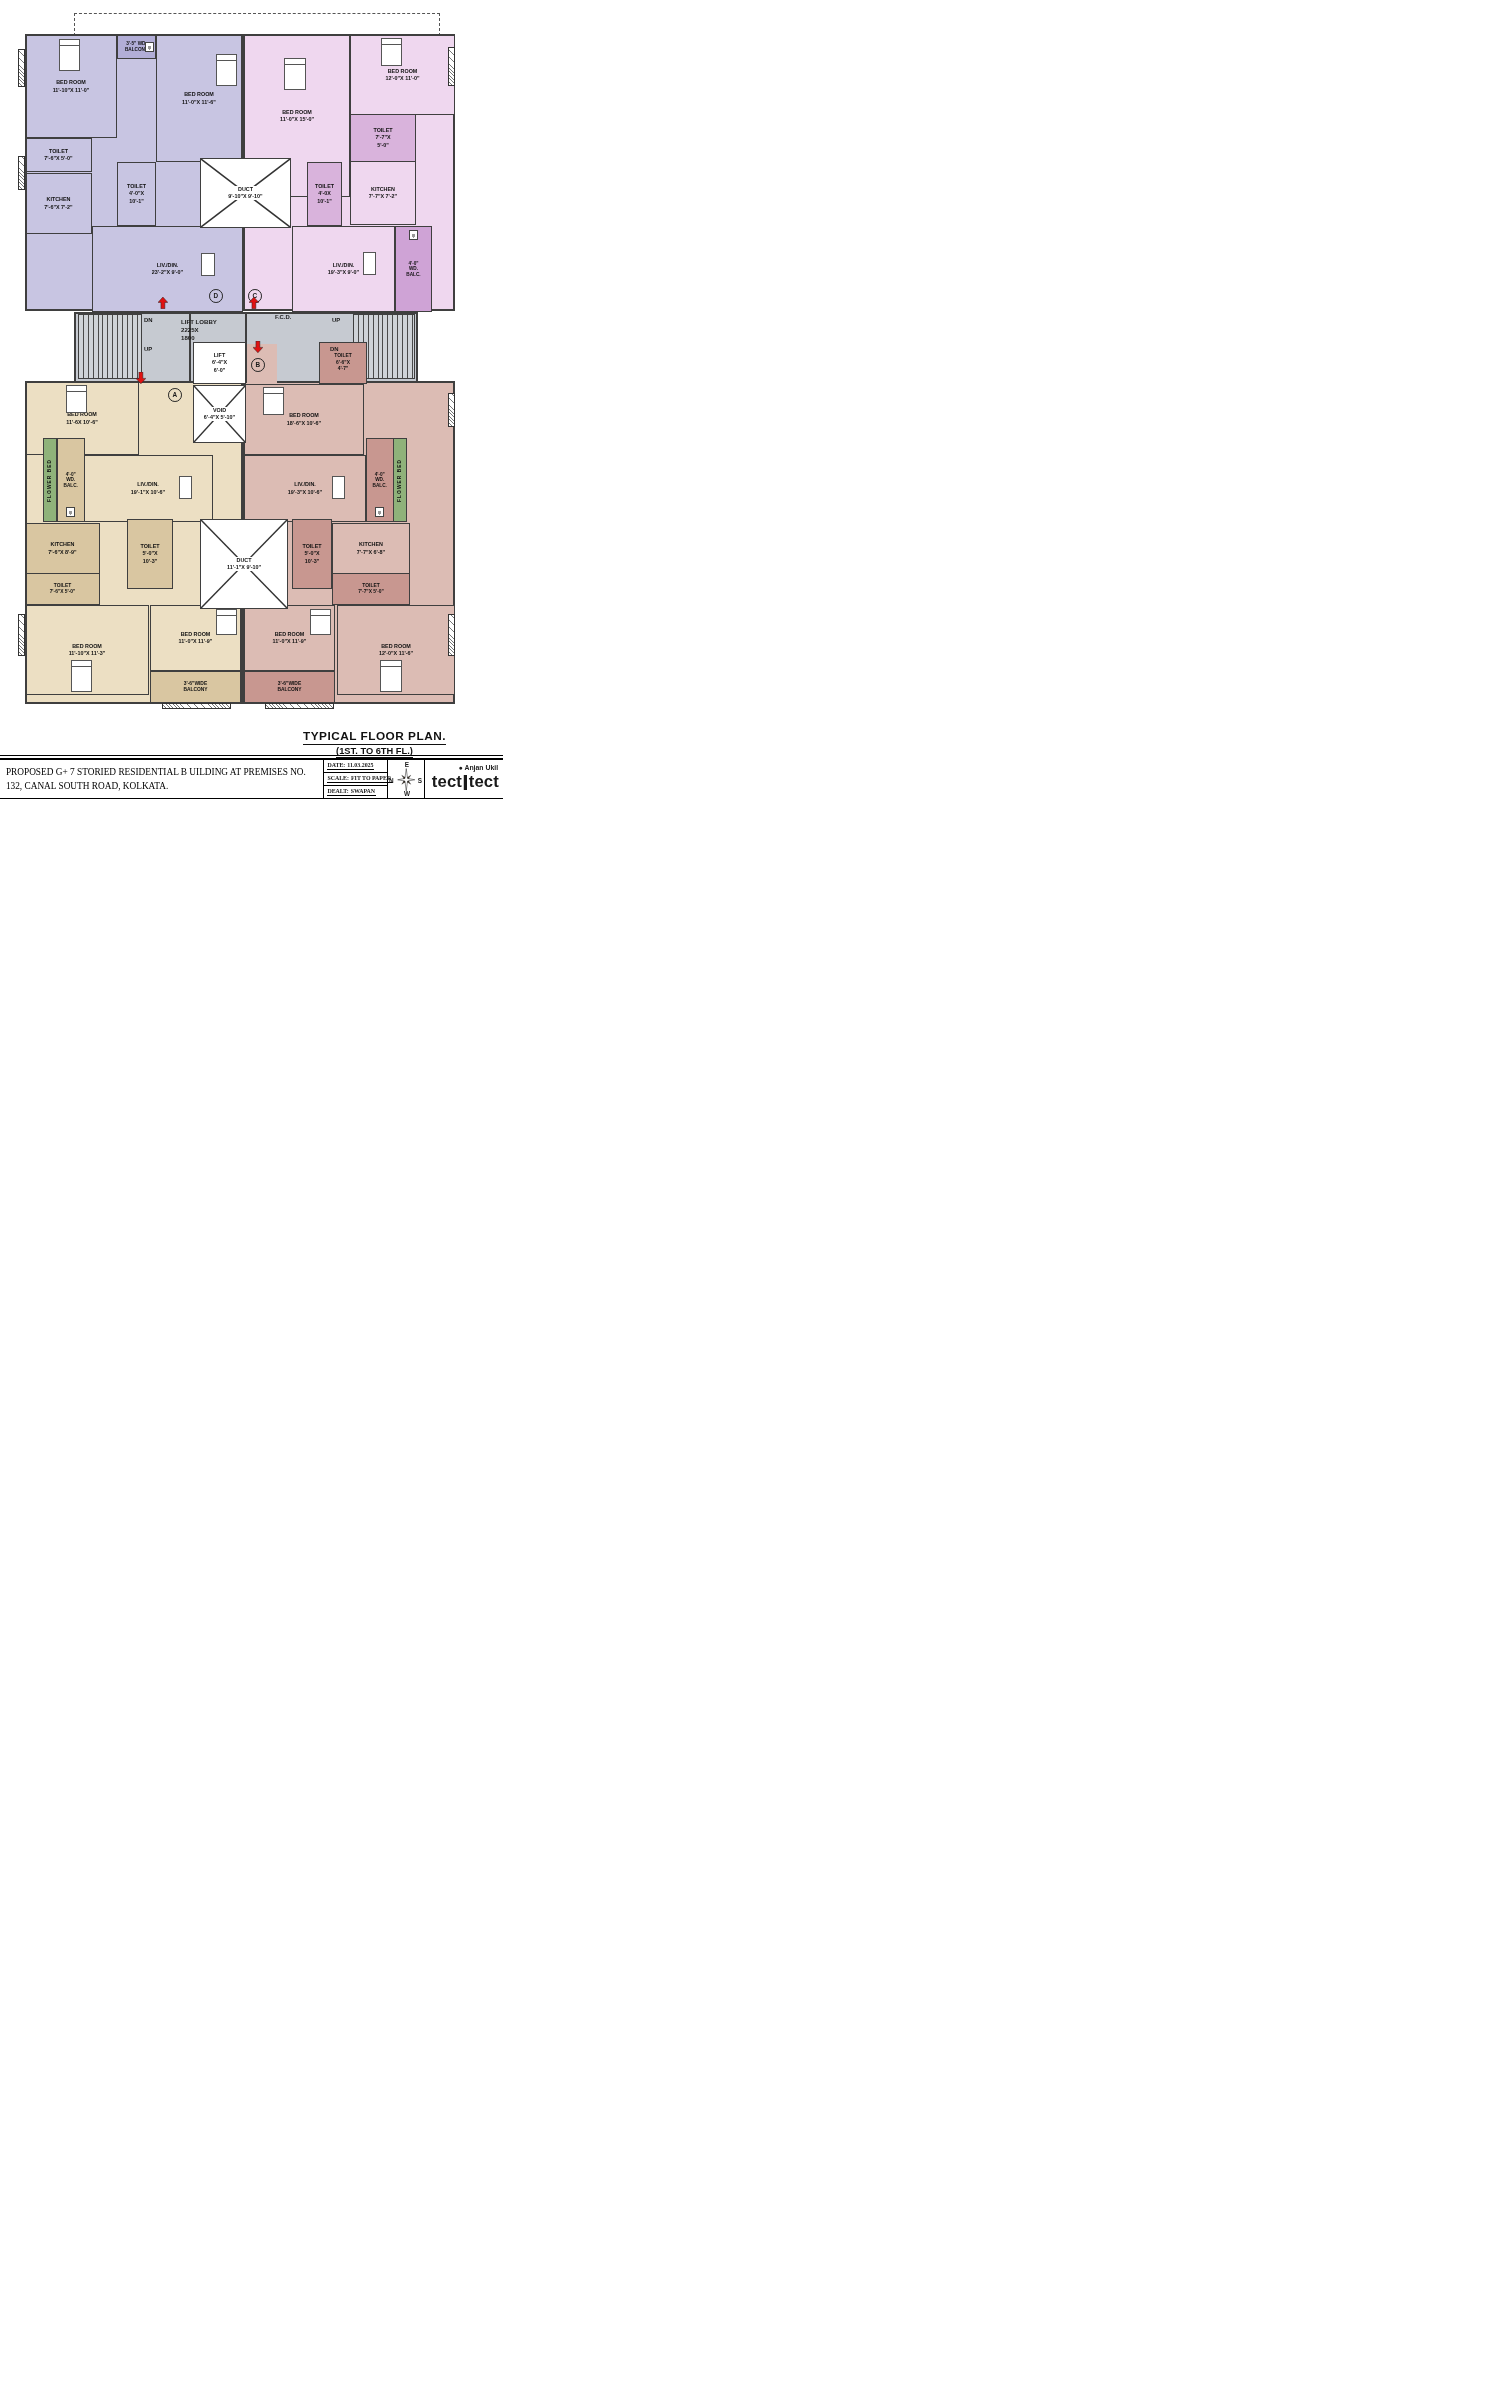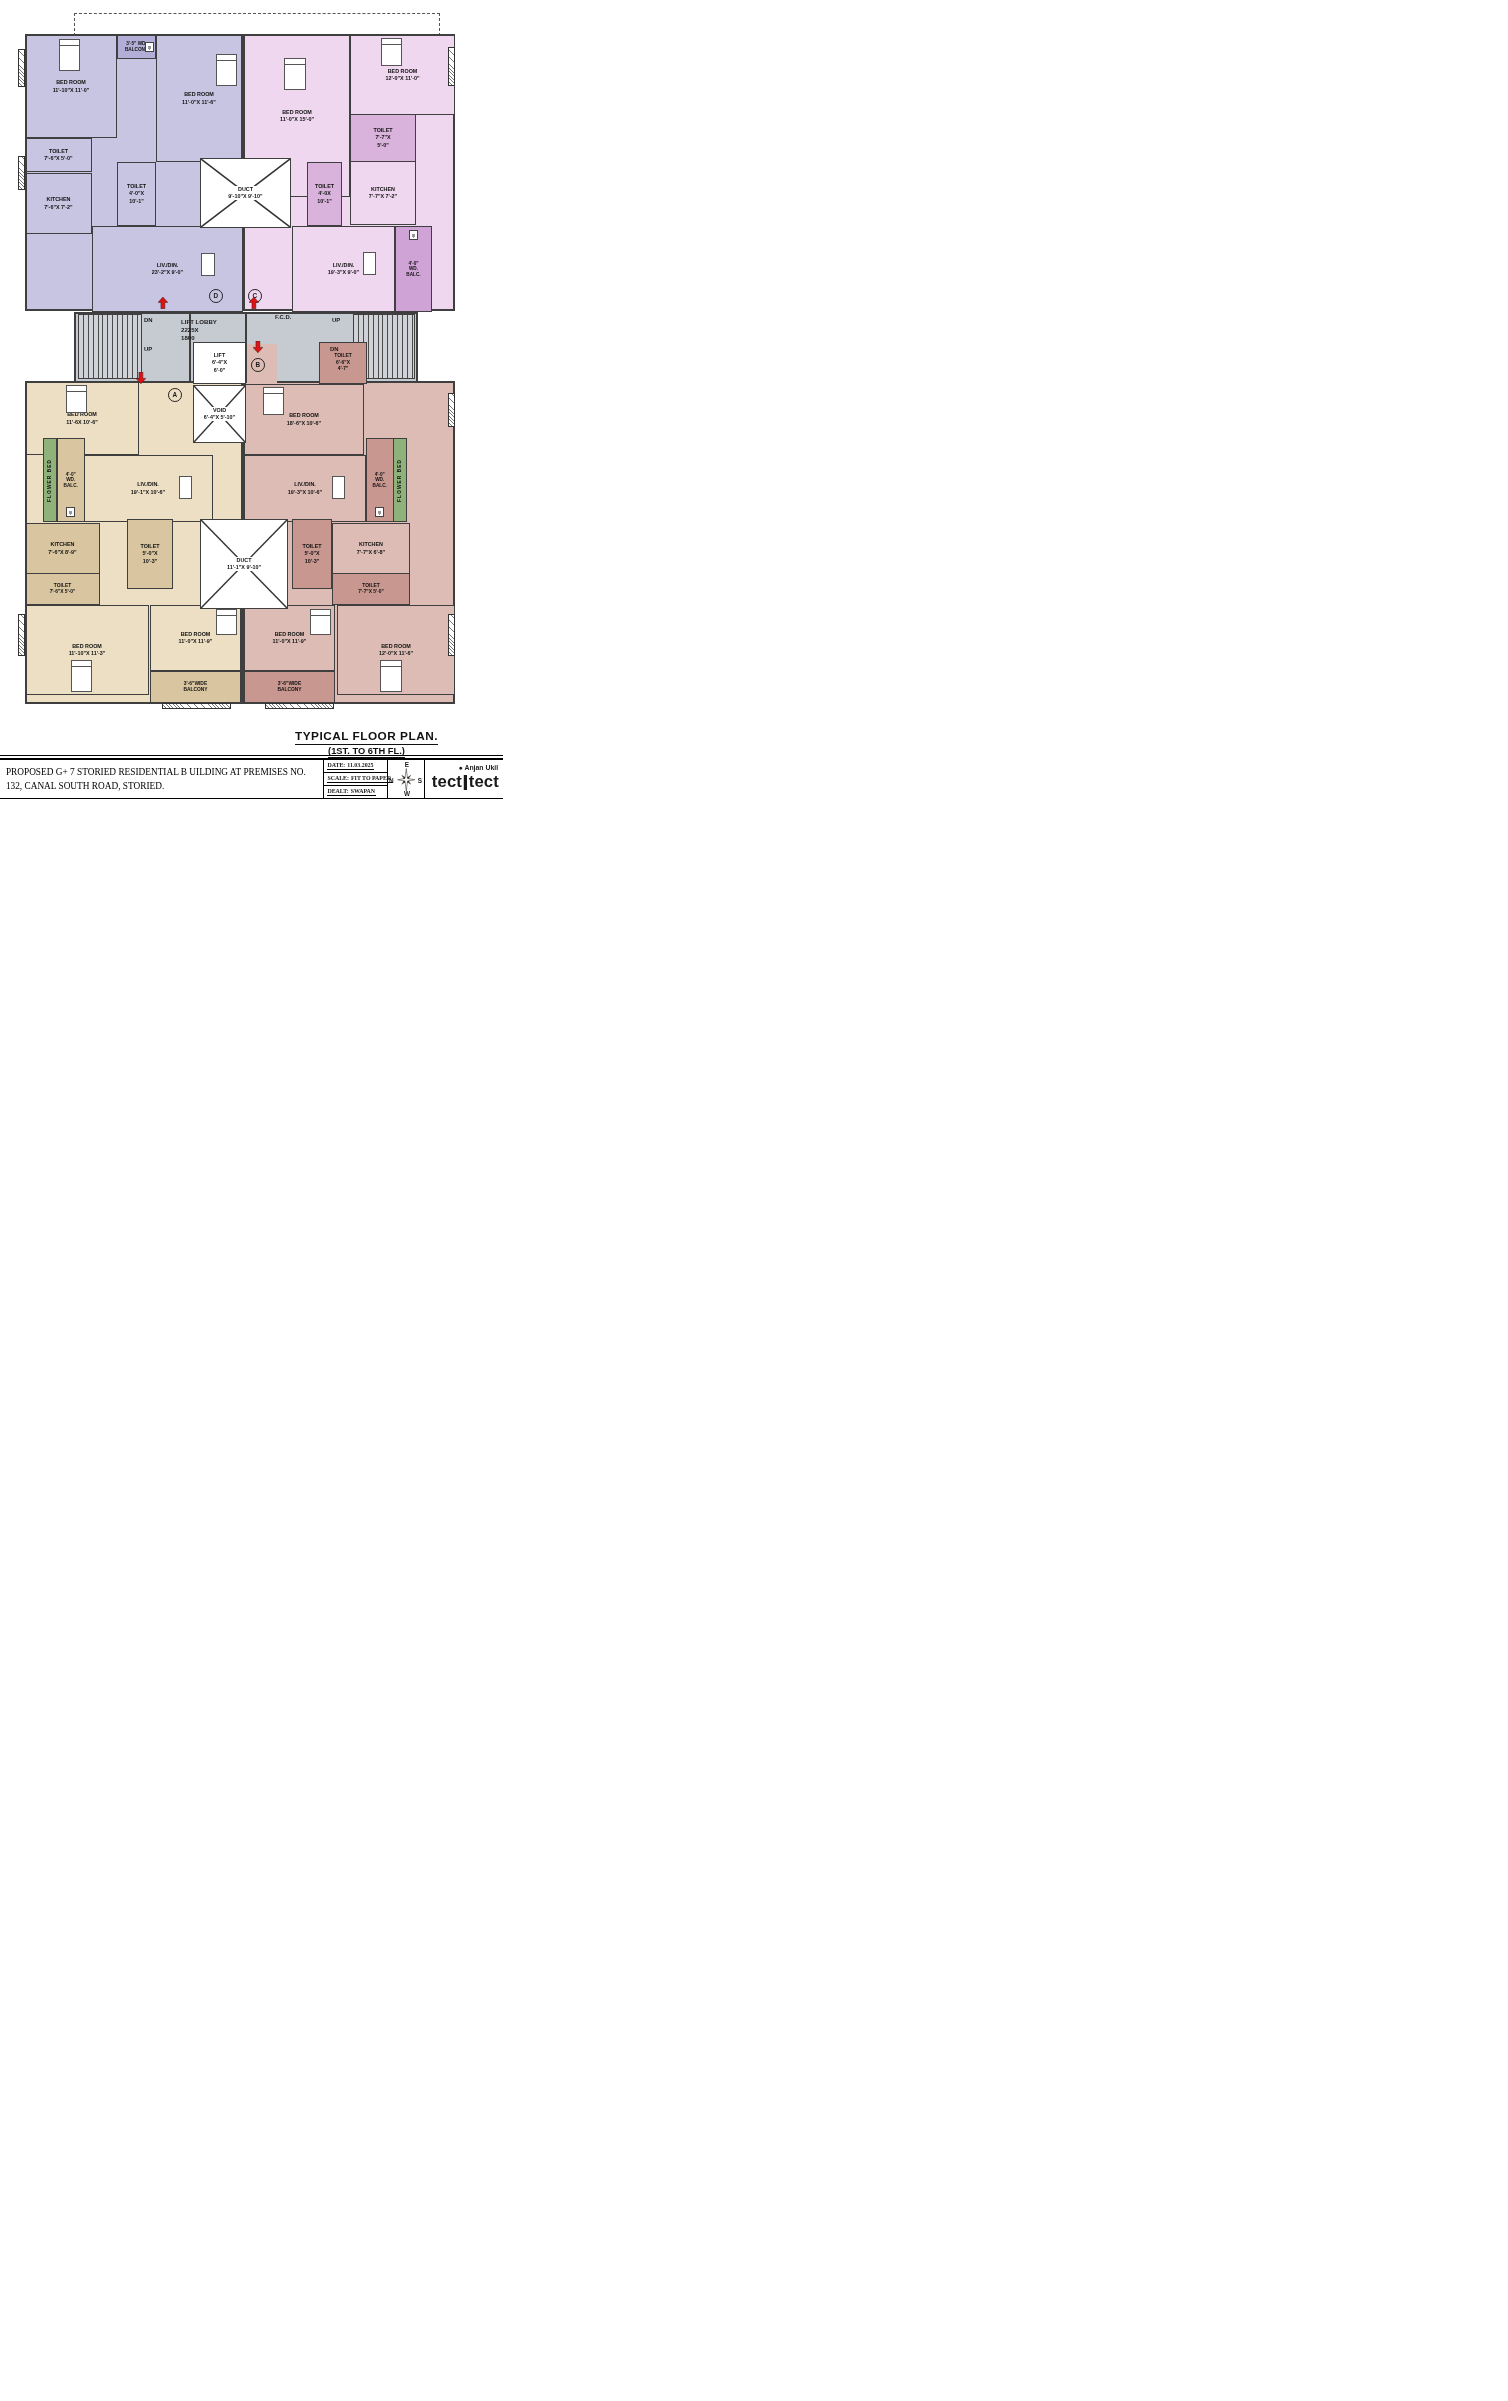--- a/index.html
+++ b/index.html
@@ -31,21 +31,21 @@
       display:flex;align-items:center;justify-content:center;font-size:6.4px;font-weight:700;z-index:5;}
   .ptxt{position:absolute;font-size:5.9px;font-weight:700;z-index:4;}
   .lobbylbl{position:absolute;font-size:6.1px;font-weight:600;line-height:1.35;z-index:4;text-align:left;}
   .arrow{position:absolute;z-index:6;}
   .bedicon{position:absolute;background:linear-gradient(180deg,#fff 0 4.9px,#555 4.9px 5.9px,#fff 5.9px);
            border:1px solid #555;width:21.6px;height:32px;box-sizing:border-box;}
   .tblicon{position:absolute;background:#fff;border:1px solid #555;width:13.7px;height:23.6px;box-sizing:border-box;}
   .wm{position:absolute;width:8.8px;height:9.8px;border:1px solid #444;box-sizing:border-box;
       background:#fff radial-gradient(circle 2.5px at 50% 58%,#999 0 2px,#fff 2px);}
   
-  .ftitle{position:absolute;left:278px;top:729px;width:177px;text-align:center;color:#111;z-index:8;}
+  .ftitle{position:absolute;left:286px;top:729px;width:177px;text-align:center;color:#111;z-index:8;}
   .ftitle .t1{display:inline-block;font-size:11.8px;font-weight:700;letter-spacing:0.5px;
               border-bottom:1px solid #111;padding-bottom:1px;}
   .ftitle .t2{display:block;margin-top:1px;}
   .ftitle .t2 span{display:inline-block;font-size:9.3px;font-weight:700;border-bottom:1px solid #111;padding-bottom:0.5px;}
   .preline{position:absolute;left:0;top:755px;width:503px;border-top:1px solid #000;}
   .tb{position:absolute;left:0;top:758px;width:503px;height:41px;border-top:2px solid #000;
       border-bottom:1.5px solid #000;box-sizing:border-box;font-family:"Liberation Serif",serif;}
   .proj{position:absolute;left:5.9px;top:4.9px;width:309px;font-size:9.3px;color:#000;line-height:1.55;}
   .meta{position:absolute;left:323px;top:0;width:65px;height:100%;border-left:1.5px solid #000;
         border-right:1.5px solid #000;box-sizing:border-box;display:flex;flex-direction:column;}
@@ -340,21 +340,21 @@
   <div class="ftitle">
     <span class="t1">TYPICAL  FLOOR PLAN.</span>
     <span class="t2"><span>(1ST. TO  6TH FL.)</span></span>
   </div>
 
   <div class="preline"></div>
 
   <div class="tb">
     <div class="proj">
       <div>PROPOSED G+ 7 STORIED RESIDENTIAL B UILDING AT PREMISES NO.</div>
-      <div>132, CANAL SOUTH ROAD, STORIED.</div>
+      <div>132, CANAL SOUTH ROAD, KOLKATA.</div>
     </div>
     <div class="meta">
       <div class="mrow">
         <span class="u"><span>DATE:</span><span class="v">11.03.2025</span></span>
       </div>
       <div class="mrow">
         <span class="u"><span>SCALE:</span><span class="v">FIT TO PAPER</span></span>
       </div>
       <div class="mrow">
         <span class="u"><span>DEALT:</span><span class="v">SWAPAN</span></span>

